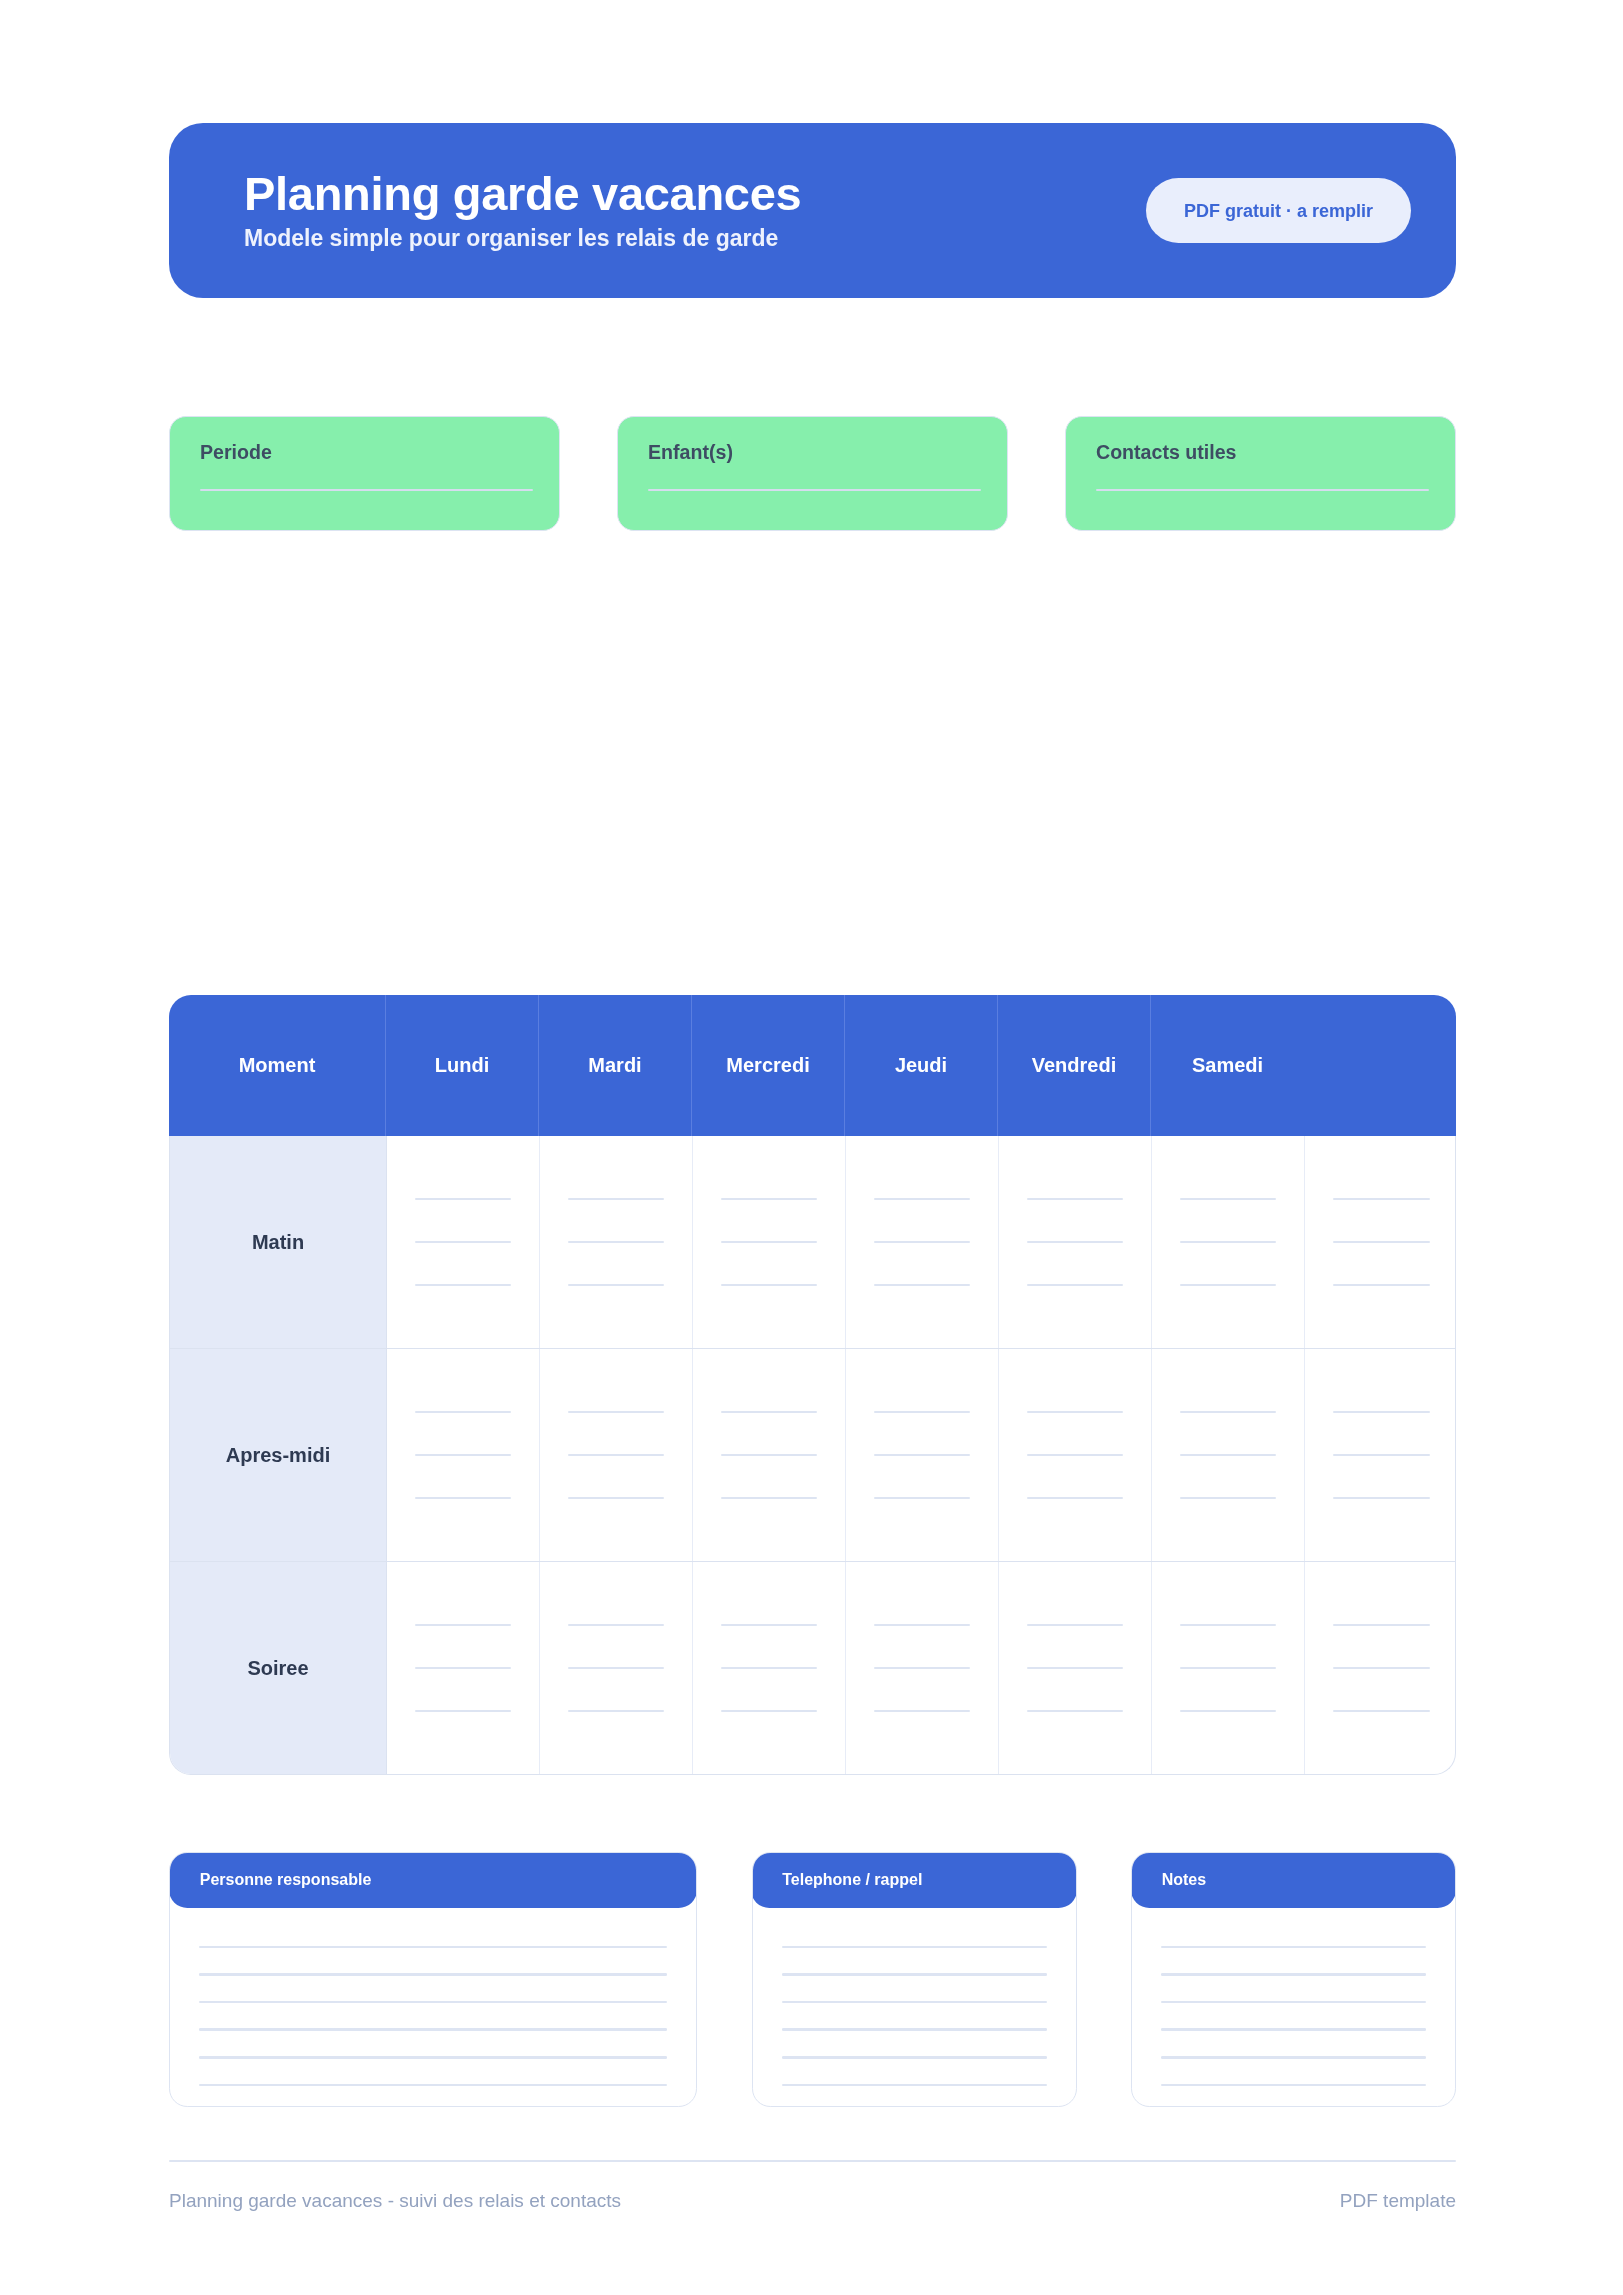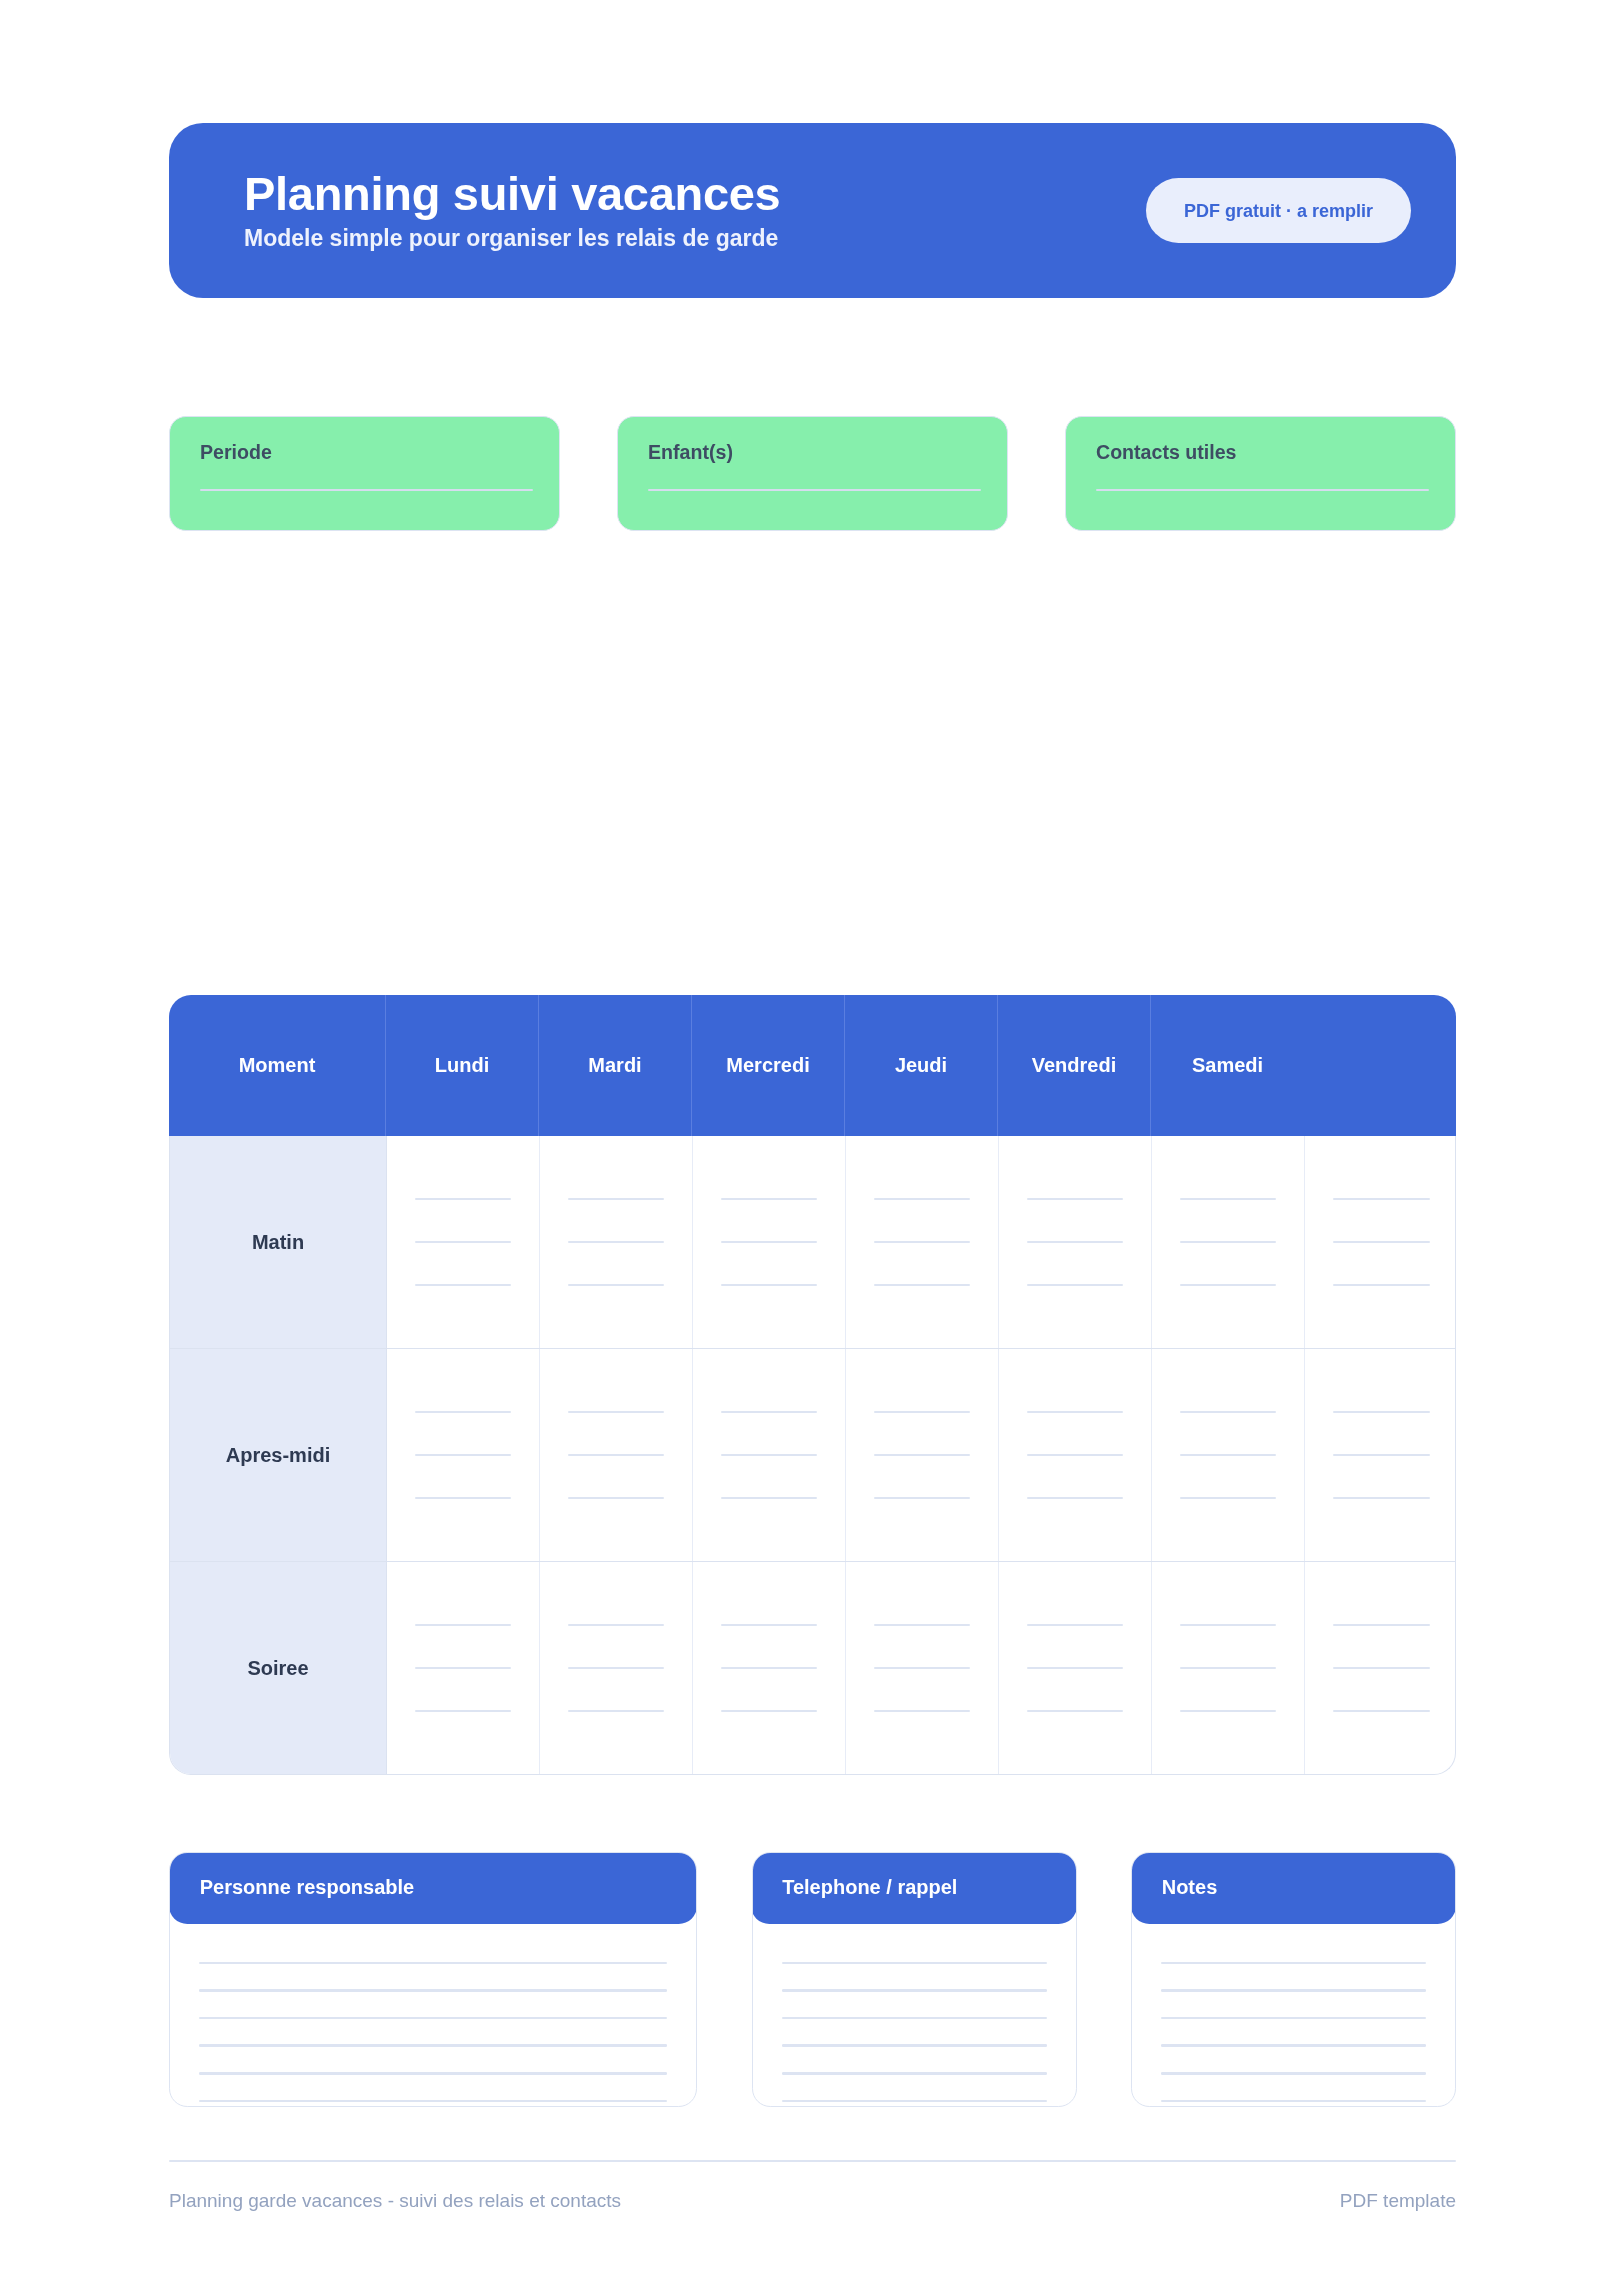--- a/index.html
+++ b/index.html
@@ -201,24 +201,24 @@
     padding-top: 0;
     overflow: hidden;
   }
   .note-card.wide   { width: 528px; height: 255px; }
   .note-card.medium { width: 325px; height: 255px; }
   .note-card.narrow { width: 325px; height: 255px; }
 
   .note-head {
     background: #3b66d6;
     color: #ffffff;
-    font-size: 20px;
+    font-size: 16px;
     font-weight: bold;
     border-radius: 18.3px;
-    height: 72px;
+    height: 56px;
     display: flex;
     align-items: center;
     padding-left: 31px;
     box-sizing: border-box;
     margin: -1.3px -1.3px 0 -1.3px;
     white-space: nowrap;
   }
   .note-lines {
     padding: 38px 29px 0 29px;
     display: flex;
@@ -255,21 +255,21 @@
     white-space: nowrap;
   }
 </style>
 </head>
 <body>
 
 <div class="page">
 
   <div class="header-banner">
     <div class="header-text">
-      <div class="header-title">Planning suivi vacances</div>
+      <div class="header-title">Planning garde vacances</div>
       <div class="header-subtitle">Modele simple pour organiser les relais de garde</div>
     </div>
     <div class="header-badge">PDF gratuit · a remplir</div>
   </div>
 
   <div class="info-row">
     <div class="info-card">
       <div class="info-card-label">Periode</div>
       <div class="info-card-rule"></div>
     </div>

